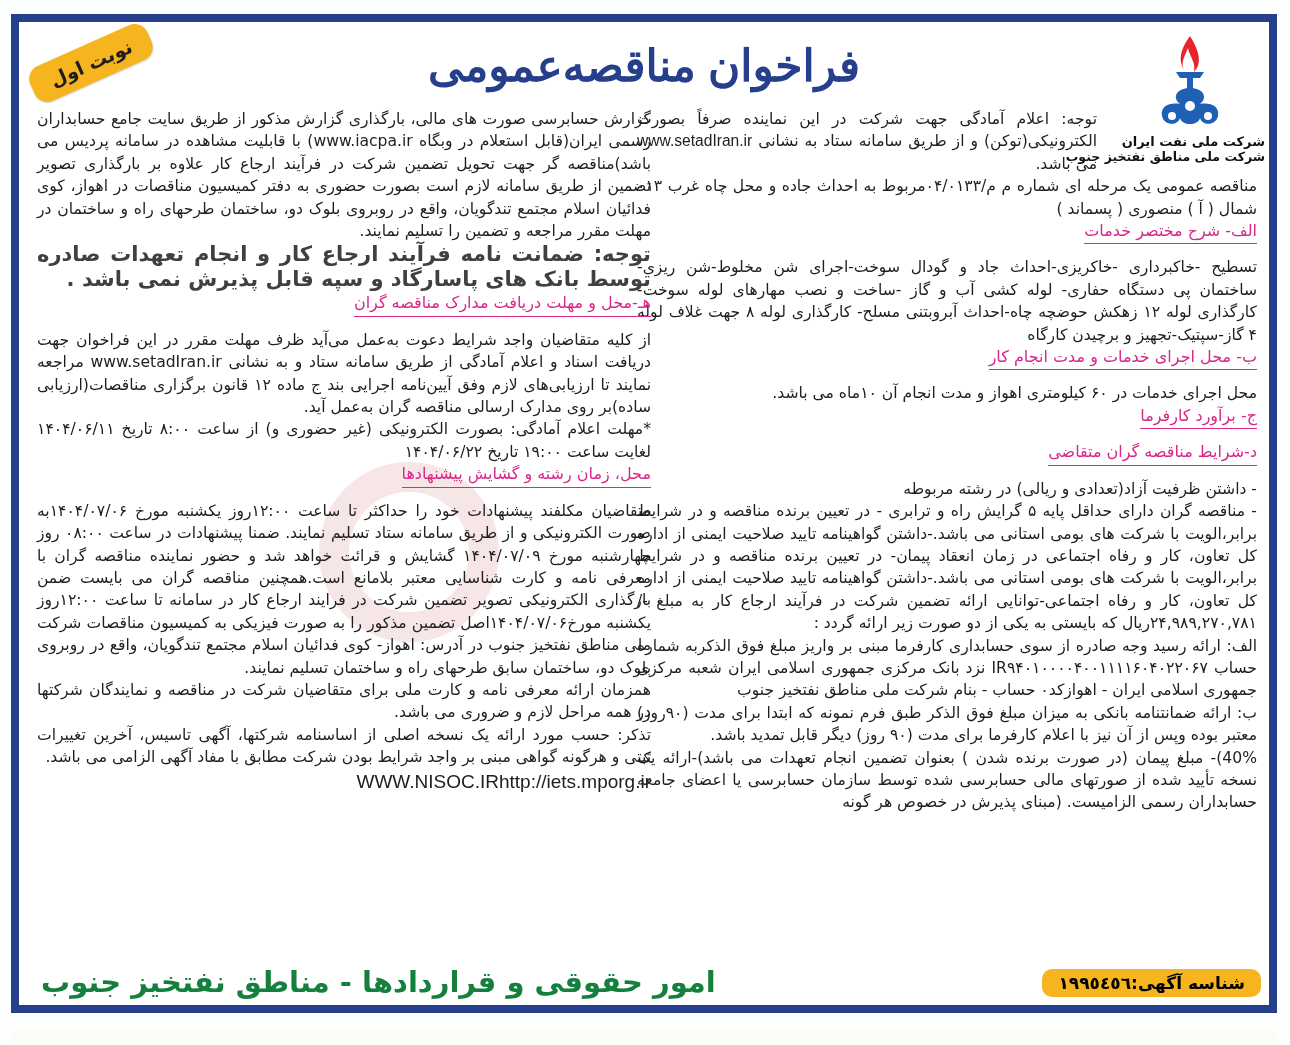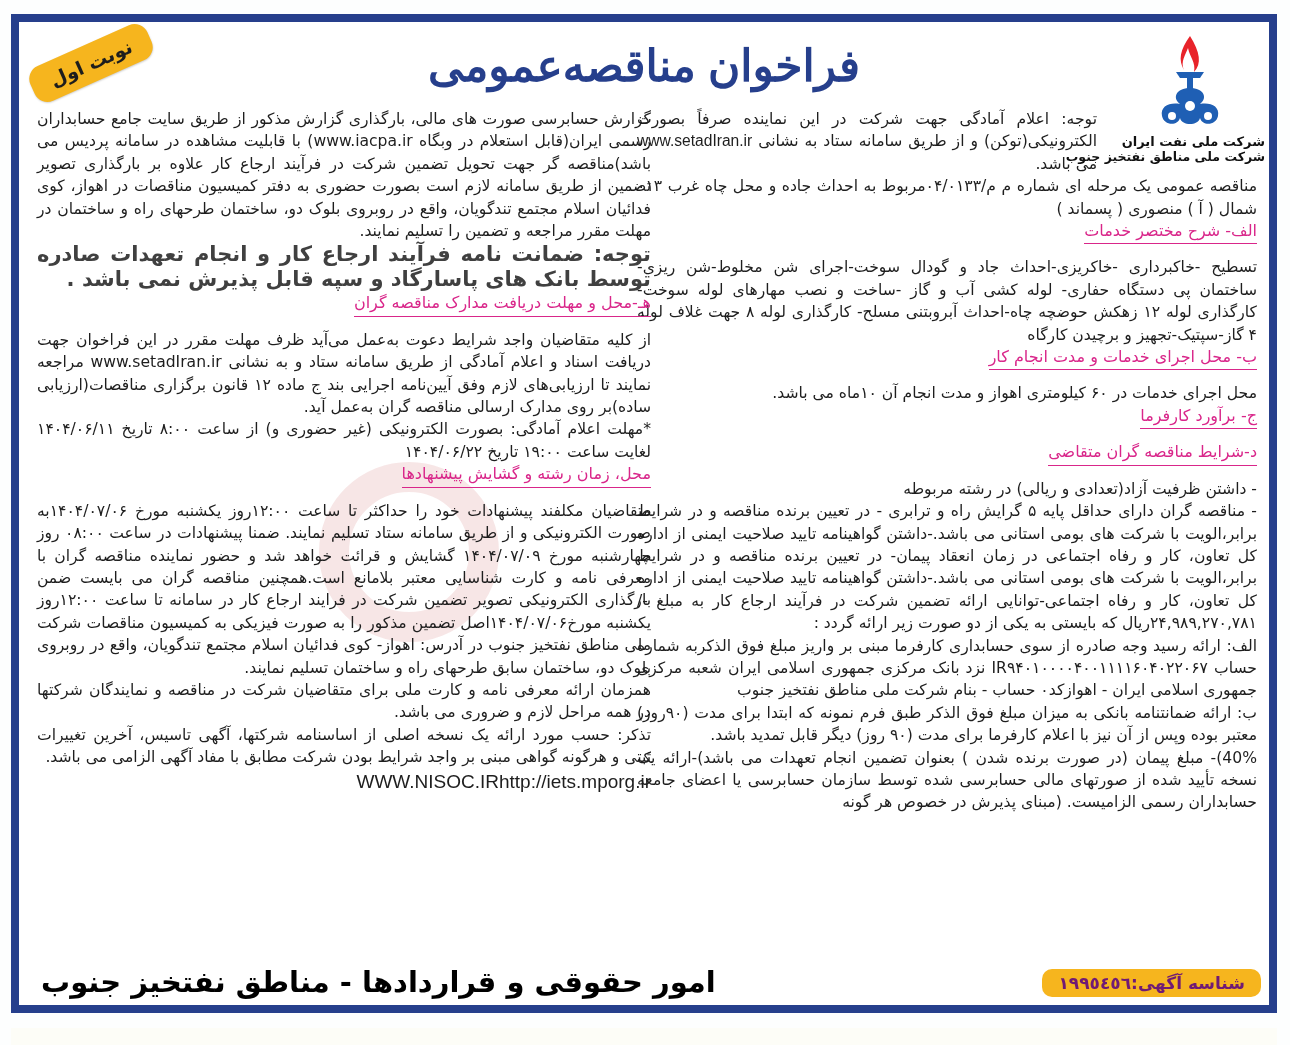--- a/index.html
+++ b/index.html
@@ -81,26 +81,26 @@
     }
     .sec-line { text-align: right; }
     .bold-note { font-weight: bold; font-size: 21px; line-height: 25px; color: #404040; }
     .latin { font-family: "Liberation Sans", sans-serif; direction: ltr; unicode-bidi: embed; }
     .urls {
       text-align: center; font-family: "Liberation Sans", sans-serif;
       font-size: 19px; direction: ltr; margin-top: 2px;
     }
     .footer-title {
       position: absolute; left: 22px; bottom: 6px;
-      font-size: 29px; font-weight: bold; color: #000000;
+      font-size: 29px; font-weight: bold; color: #15803d;
     }
     .ad-id {
       position: absolute; right: 8px; bottom: 8px;
       background: #f6b51e; border-radius: 10px;
-      padding: 4px 16px; font-size: 17px; font-weight: bold; color: #701a75;
+      padding: 4px 16px; font-size: 17px; font-weight: bold; color: #000000;
     }
   </style>
 </head>
 <body>
 
 <div class="frame">
 
   <div class="watermark">
     <div class="wm-circle"></div>
   </div>

